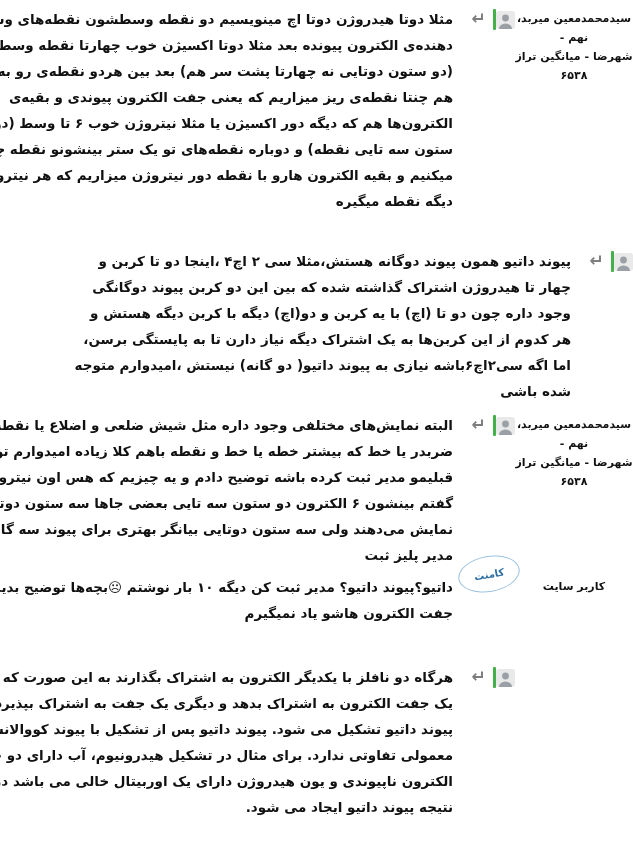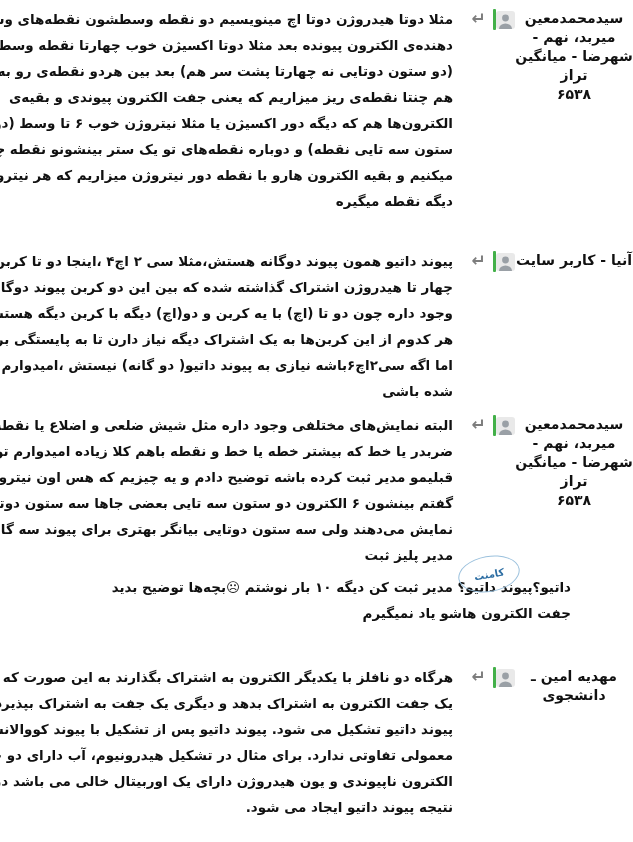--- a/index.html
+++ b/index.html
@@ -11,21 +11,21 @@
   .page{padding-top:6px;}
   .comment{display:flex;align-items:flex-start;}
   .c1{margin-top:0;}
   .c2{margin-top:34px;}
   .c3{margin-top:8px;}
   .c4{margin-top:6px;}
   .c5{margin-top:38px;}
 
   .meta{
     width:118px;flex:0 0 118px;text-align:center;
-    font-size:14px;font-weight:bold;line-height:19px;padding-top:3px;
+    font-size:11px;font-weight:bold;line-height:19px;padding-top:3px;
   }
   .icons{
     width:62px;flex:0 0 62px;display:flex;align-items:flex-start;
     justify-content:flex-start;gap:7px;padding-top:3px;
   }
   .avatar-wrap{display:flex;align-items:center;}
   .avatar{
     width:19px;height:18px;background:#e9e9e9;border-radius:3px;
     display:flex;align-items:flex-end;justify-content:center;overflow:hidden;
   }
@@ -77,23 +77,20 @@
       <div class="line">هم چنتا نقطه‌ی ریز میزاریم که یعنی جفت الکترون پیوندی و بقیه‌ی</div>
       <div class="line">الکترون‌ها هم که دیگه دور اکسیژن یا مثلا نیتروژن خوب ۶ تا وسط (دو</div>
       <div class="line">ستون سه تایی نقطه) و دوباره نقطه‌های تو یک ستر بینشونو نقطه چین ریز</div>
       <div class="line">میکنیم و بقیه الکترون هارو با نقطه دور نیتروژن میزاریم که هر نیتروژن دوتا</div>
       <div class="line">دیگه نقطه میگیره</div>
     </div>
 
   </div>
 
   <div class="comment c2">
-    <div class="meta">
-      <div>آنیا - کاربر سایت</div>
-    </div>
     <div class="icons">
       <span class="avatar-wrap">
         <span class="avatar">
           <svg width="19" height="17" viewBox="0 0 19 17">
               <circle cx="9.5" cy="6" r="3.4" fill="#9aa0a6"></circle>
               <path d="M3 17 a6.5 5.5 0 0 1 13 0 z" fill="#9aa0a6"></path>
             </svg>
         </span>
         <span class="green-bar"></span>
       </span>
@@ -133,31 +130,33 @@
       <div class="line">ضربدر یا خط که بیشتر خطه یا خط و نقطه باهم کلا زیاده امیدوارم توضیح</div>
       <div class="line">قبلیمو مدیر ثبت کرده باشه توضیح دادم و یه چیزیم که هس اون نیتروژن که</div>
       <div class="line">گفتم بینشون ۶ الکترون دو ستون سه تایی بعضی جاها سه ستون دوتایی</div>
       <div class="line">نمایش می‌دهند ولی سه ستون دوتایی بیانگر بهتری برای پیوند سه گانس</div>
       <div class="line">مدیر پلیز ثبت</div>
     </div>
 
   </div>
 
   <div class="comment c4">
+    <div class="meta">
+      <div>کاربر سایت</div>
+    </div>
     <div class="icons"></div>
     <div class="text">
       <div class="line">داتیو؟پیوند داتیو؟ مدیر ثبت کن دیگه ۱۰ بار نوشتم ☹بچه‌ها توضیح بدید</div>
       <div class="line">جفت الکترون هاشو یاد نمیگیرم</div>
     </div>
 
   </div>
 
   <div class="comment c5">
     <div class="meta">
-      <div>مهدیه امین ـ دانشجوی</div>
     </div>
     <div class="icons">
       <span class="avatar-wrap">
         <span class="avatar">
           <svg width="19" height="17" viewBox="0 0 19 17">
               <circle cx="9.5" cy="6" r="3.4" fill="#9aa0a6"></circle>
               <path d="M3 17 a6.5 5.5 0 0 1 13 0 z" fill="#9aa0a6"></path>
             </svg>
         </span>
         <span class="green-bar"></span>

